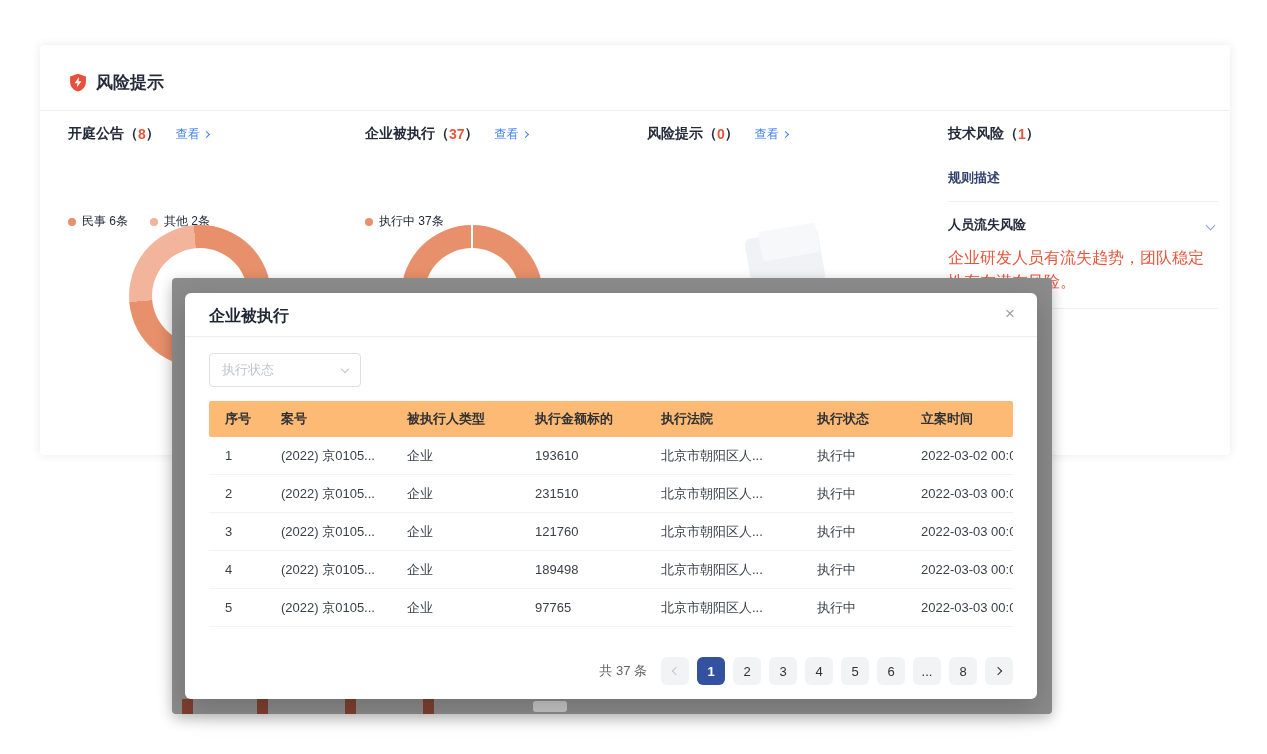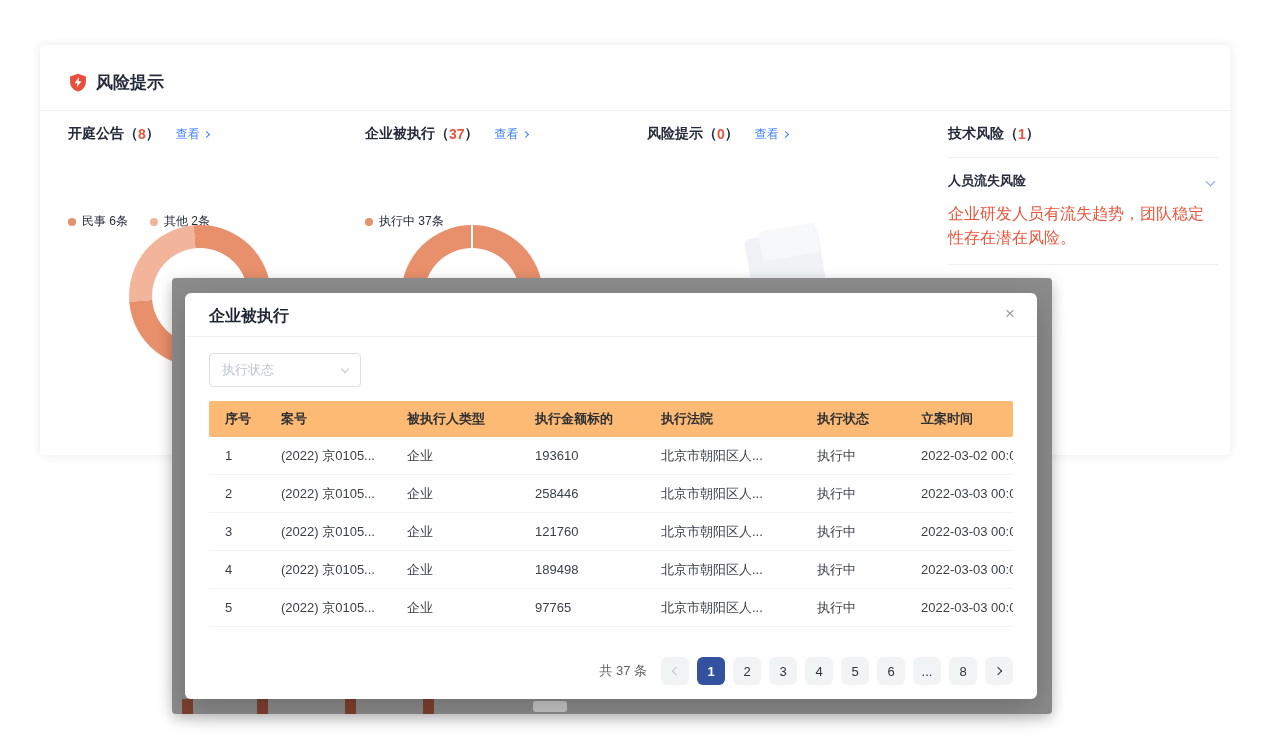--- a/index.html
+++ b/index.html
@@ -167,20 +167,21 @@
       <div class="front"></div>
     </div>
 
     <div class="tech">
       <div class="col-title">
         <span>技术风险</span>
         <span>（</span>
         <span class="count">1</span>
         <span>）</span>
       </div>
+      <div class="rule-heading">规则描述</div>
       <div class="tech-divider"></div>
       <div class="risk-row">
         <span class="risk-name">人员流失风险</span>
         <i class="risk-chev"></i>
       </div>
       <div class="risk-desc">企业研发人员有流失趋势，团队稳定性存在潜在风险。</div>
       <div class="tech-divider"></div>
     </div>
   </section>
 
@@ -220,21 +221,21 @@
         <div class="tcell c2">企业</div>
         <div class="tcell c3">193610</div>
         <div class="tcell c4">北京市朝阳区人...</div>
         <div class="tcell c5">执行中</div>
         <div class="tcell c6">2022-03-02 00:0...</div>
       </div>
       <div class="trow tbody-row">
         <div class="tcell c0">2</div>
         <div class="tcell c1">(2022) 京0105...</div>
         <div class="tcell c2">企业</div>
-        <div class="tcell c3">258446</div>
+        <div class="tcell c3">231510</div>
         <div class="tcell c4">北京市朝阳区人...</div>
         <div class="tcell c5">执行中</div>
         <div class="tcell c6">2022-03-03 00:0...</div>
       </div>
       <div class="trow tbody-row">
         <div class="tcell c0">3</div>
         <div class="tcell c1">(2022) 京0105...</div>
         <div class="tcell c2">企业</div>
         <div class="tcell c3">121760</div>
         <div class="tcell c4">北京市朝阳区人...</div>

